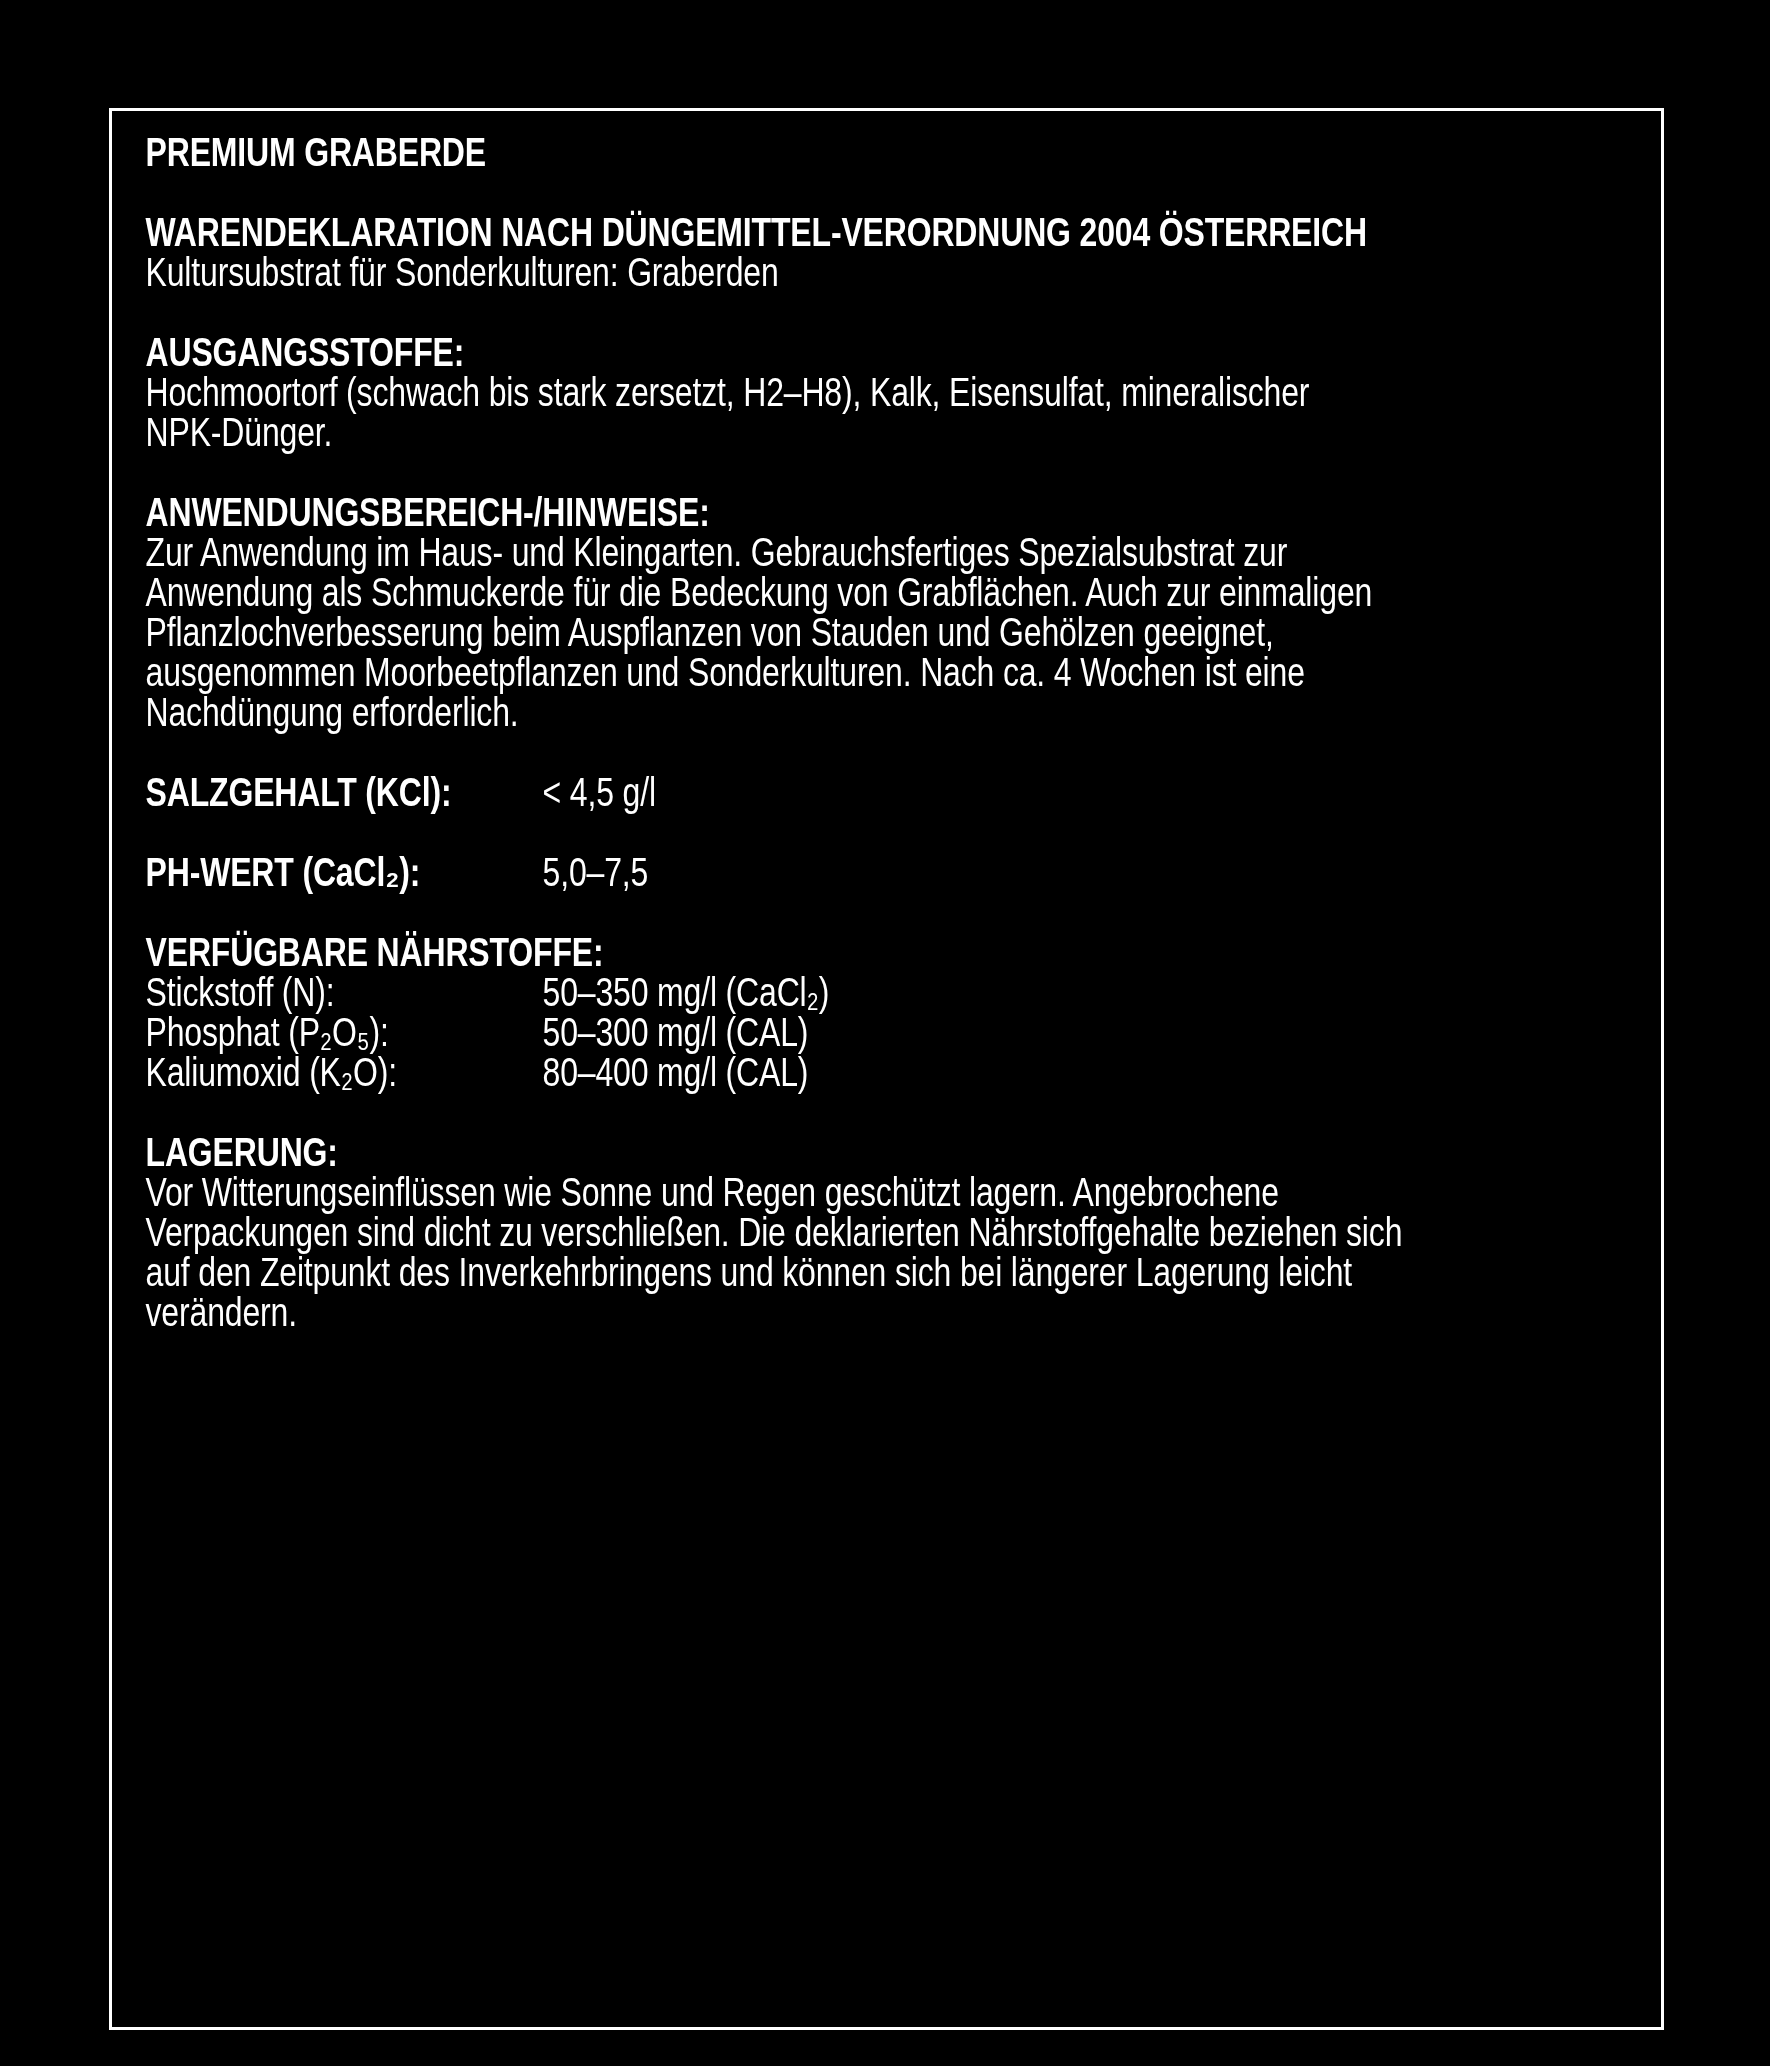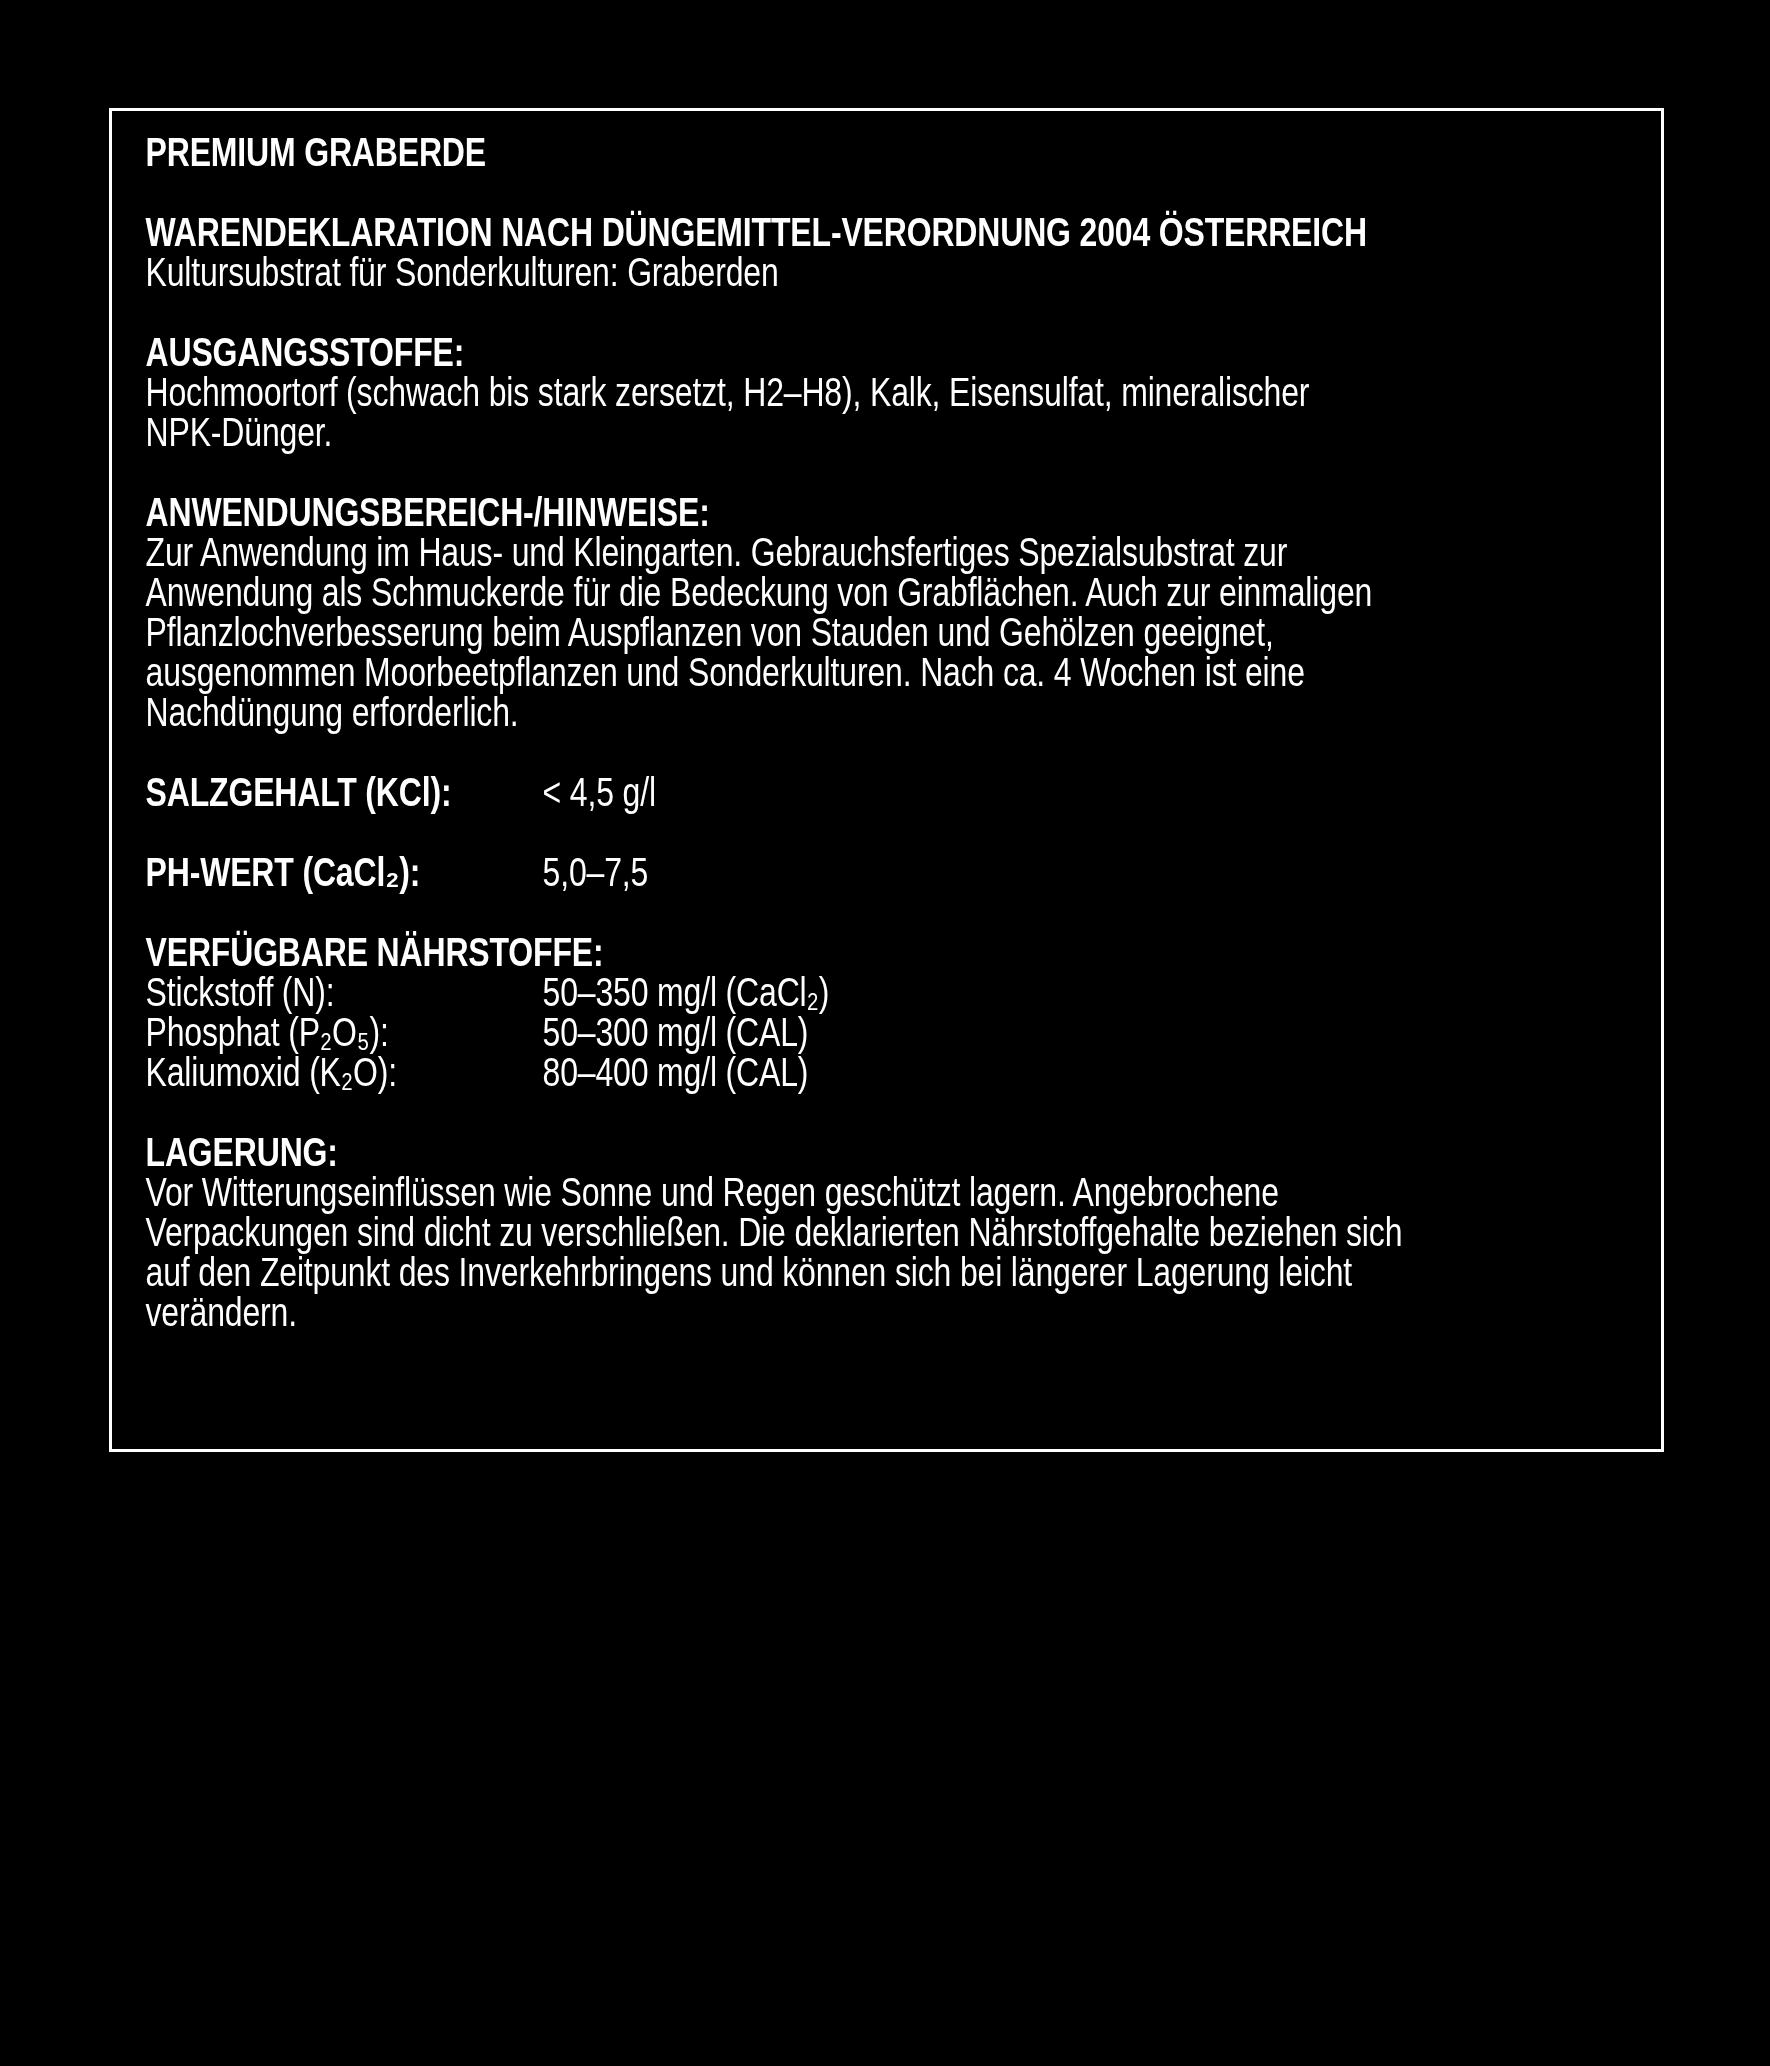--- a/index.html
+++ b/index.html
@@ -12,21 +12,21 @@
     height: 2066px;
     position: relative;
     overflow: hidden;
     font-family: "Liberation Sans", "DejaVu Sans", sans-serif;
   }
   .frame {
     position: absolute;
     left: 109px;
     top: 108px;
     width: 1555px;
-    height: 1344px;
+    height: 1922px;
     border: 3.7px solid #ffffff;
     box-sizing: border-box;
     background: #000000;
   }
   .content {
     position: absolute;
     left: 0;
     top: 0;
     width: 1985px;
     padding: 21px 0 0 43px;

